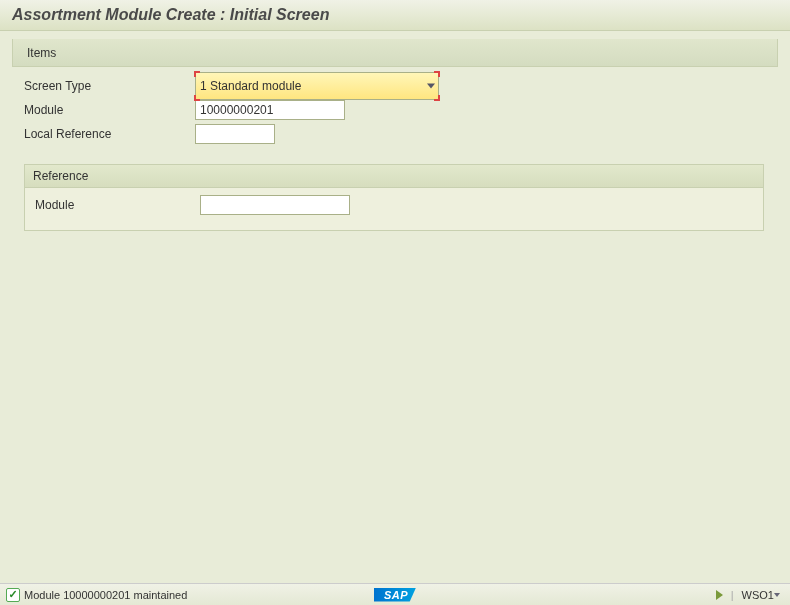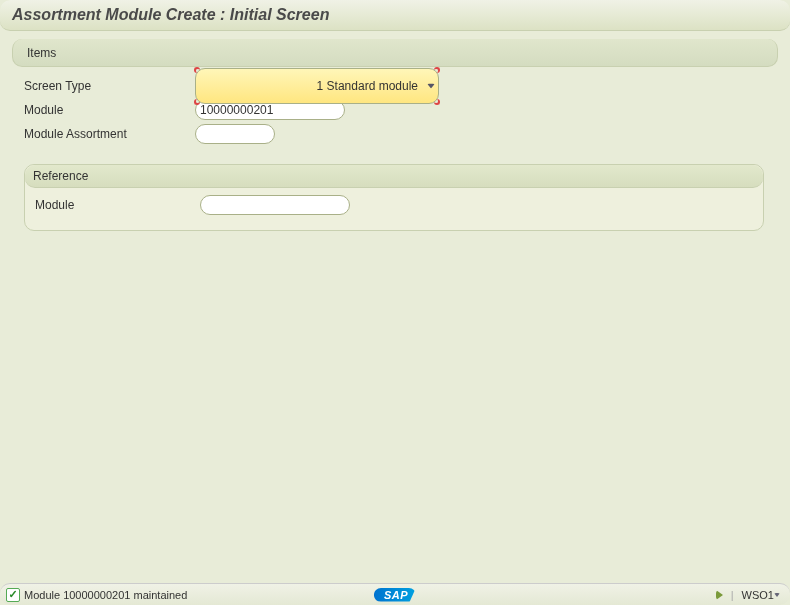--- a/index.html
+++ b/index.html
@@ -1,19 +1,18 @@
 <!DOCTYPE html>
 <html><head>
 <meta charset="utf-8">
 <style>
   * {
     box-sizing: border-box;
     margin: 0;
     padding: 0;
-    border-radius: 10px;
   }
   body {
     font-family: Arial, sans-serif;
     font-size: 12px;
     background: #e8ecd8;
     width: 790px;
     height: 605px;
     overflow: hidden;
     position: relative;
   }
@@ -66,27 +65,26 @@
     color: #333;
   }
   .input-module-type-wrap {
     position: relative;
     display: inline-block;
   }
   .input-module-type {
     width: 244px;
     background: linear-gradient(to bottom, #fff6b8 0%, #ffe680 100%);
     border: 1px solid #a9b088;
-    height: 36px;
+    height: 28px;
     padding: 1px 20px 1px 4px;
     font-family: Arial, sans-serif;
     font-size: 12px;
     color: #333;
     appearance: none;
-    text-align: right;
   }
   .input-module-type::after{
     content:"";
   }
   .module-type-corner {
     position: absolute;
     width: 6px;
     height: 6px;
   }
   .tl { top: -1px; left: -1px; border-top: 2px solid #d44; border-left: 2px solid #d44; }
@@ -232,21 +230,21 @@
       <span class="module-type-corner br"></span>
     </div>
   </div>
 
   <div class="field-row">
     <div class="field-label">Module</div>
     <input type="text" class="field-input input-module" value="10000000201" style="">
   </div>
 
   <div class="field-row">
-    <div class="field-label">Module Assortment</div>
+    <div class="field-label">Local Reference</div>
     <input type="text" class="field-input input-local" value="" style="">
   </div>
 
   <div class="reference-panel">
     <div class="reference-header">Reference</div>
     <div class="reference-body">
       <div class="field-row">
         <div class="field-label">Module</div>
         <input type="text" class="field-input input-ref-module" value="" style="">
       </div>

